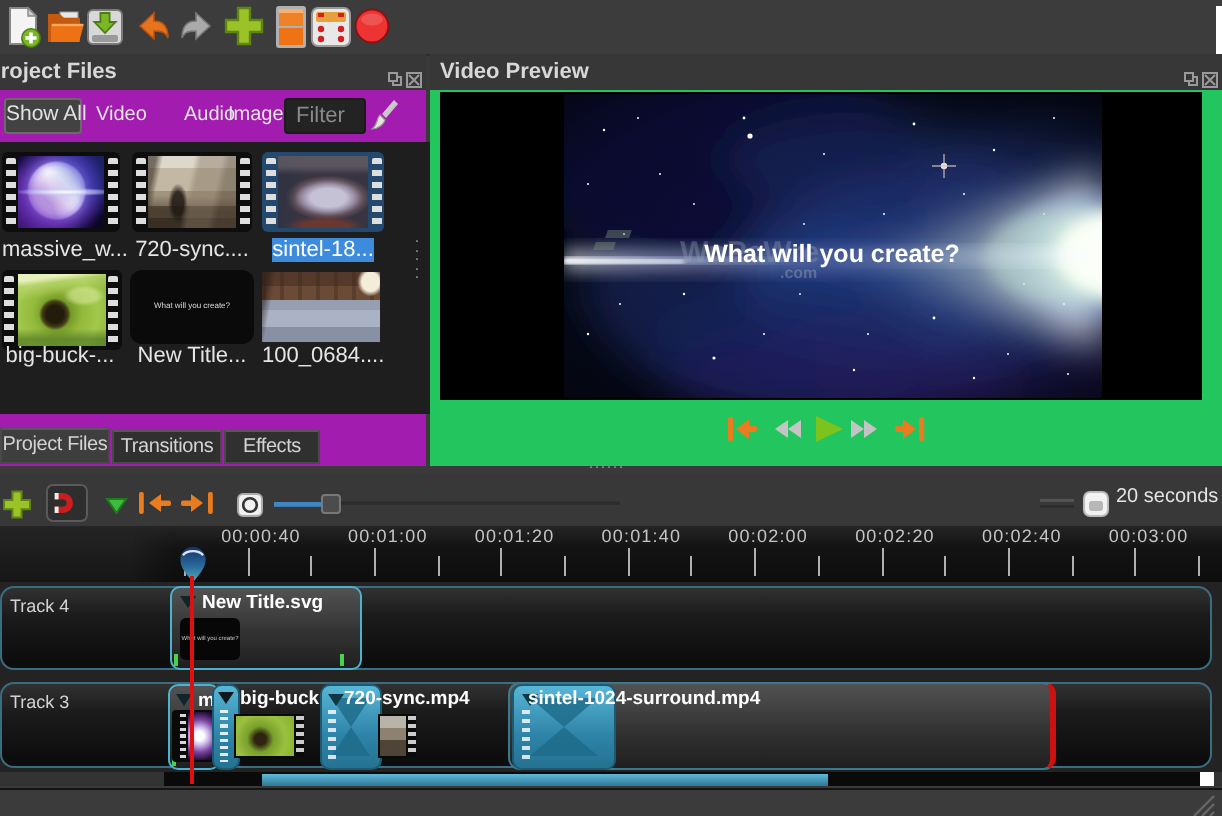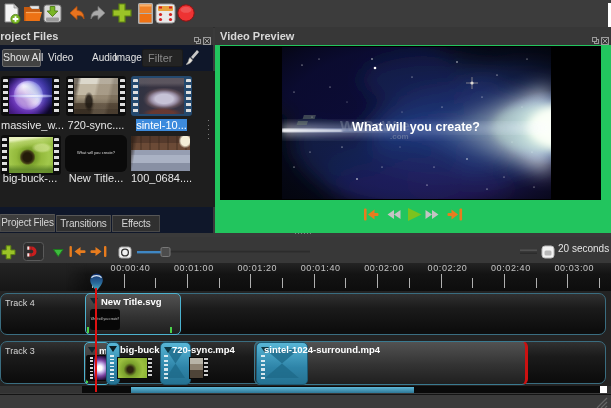--- a/index.html
+++ b/index.html
@@ -1,21 +1,21 @@
 <!DOCTYPE html>
 <html><head><meta charset="utf-8">
 <style>
 html,body{margin:0;padding:0;}
 body{width:611px;height:408px;overflow:hidden;background:#3a3a3a;font-family:"Liberation Sans",sans-serif;position:relative;}
 .abs{position:absolute;}
 #toolbar{left:0;top:0;width:611px;height:27px;background:#3c3c3c;border-bottom:1px solid #2e2e2e;}
 #whitecorner{left:608px;top:3px;width:3px;height:27px;background:#fff;}
 .dtitle{top:27px;height:18px;background:#373737;color:#d8d8d8;font-size:11px;font-weight:bold;line-height:19px;overflow:hidden;white-space:nowrap;}
 .dockbtns{top:31px;width:20px;height:8px;}
-#leftdock{left:0;top:45px;width:213px;height:188px;background:#0f172a;}
+#leftdock{left:0;top:45px;width:213px;height:188px;background:#a21caf;}
 #filterrow{left:0;top:4px;width:213px;height:18px;}
 .fbtn{position:absolute;font-size:10px;white-space:nowrap;color:#e2e2e2;line-height:17px;}
 #showall{left:2px;top:0;width:37px;white-space:nowrap;height:16px;background:#424242;border:1px solid #6a6a6a;border-radius:2px;text-align:center;line-height:15px;}
 #filterbox{left:142px;top:0;width:34px;height:16px;background:#232323;border:1px solid #1a1a1a;border-radius:2px;color:#8a8a8a;font-size:11px;line-height:16px;padding-left:5px;}
 #filesview{left:0;top:26px;width:239px;height:136px;background:#1e1e1e;}
 .film{position:absolute;background:#0d0d0d;border-radius:3px;height:40px;}
 .film.sel{background:#24496e;}
 .holes{position:absolute;top:3px;bottom:3px;width:5px;background-image:repeating-linear-gradient(to bottom,#dedede 0px,#dedede 3.2px,transparent 3.2px,transparent 6px);border-radius:1px;}
 .holes.l{left:1.5px;}
 .holes.r{right:1.5px;}
@@ -152,21 +152,21 @@
         <div class="holes r"></div>
     </div>
     <div class="film sel" style="left:131px;top:5px;width:61px;">
       <div class="inner" style="background:radial-gradient(ellipse 52% 34% at 56% 58%,#c6c2d6 0 38%,#9a8fa6 56%,#60505a 74%,#383442 92%),#262b38;"></div>
       <div class="inner" style="background:linear-gradient(rgba(120,112,118,.55) 0 14%,transparent 26% 66%,transparent 66%),radial-gradient(ellipse 58% 22% at 52% 99%,rgba(125,58,42,.7) 0 45%,transparent 75%),linear-gradient(100deg,rgba(45,50,66,.6) 0 14%,transparent 26%);"></div>
       <div class="holes l"></div>
         <div class="holes r"></div>
     </div>
     <div class="flabel" style="left:1px;top:48px;width:59px;">massive_w...</div>
     <div class="flabel" style="left:66px;top:48px;width:60px;">720-sync....</div>
-    <div class="flabel" style="left:136px;top:48px;width:51px;background:#3d8bdd;color:#fff;">sintel-10...</div>
+    <div class="flabel" style="left:136px;top:48px;width:51px;background:#3d8bdd;color:#fff;">sintel-18...</div>
 
     <div class="film" style="left:0.5px;top:64px;width:60px;">
       <div class="inner" style="background:radial-gradient(circle 8px at 42% 56%,#241c0a 0 55%,rgba(60,46,20,.85) 80%,transparent 100%),radial-gradient(circle at 45% 55%,#6e9424 0 18%,#94ba3c 40%,#a2c84c 65%,#88b232 100%),#94ba3c;"></div>
       <div class="inner" style="background:linear-gradient(172deg,rgba(240,246,200,.9) 0 9%,rgba(205,225,140,.5) 16%,transparent 32%),linear-gradient(0deg,rgba(60,100,26,.55) 0 10%,transparent 24%),radial-gradient(ellipse 30% 18% at 75% 30%,rgba(225,238,170,.5) 0 50%,transparent 80%);"></div>
       <div class="holes l"></div>
         <div class="holes r"></div>
     </div>
     <div style="position:absolute;left:65px;top:64px;width:62px;height:37px;background:#0a0a0a;border-radius:6px;">
       <div style="position:absolute;left:0;right:0;top:15px;text-align:center;font-size:4px;color:#ddd;">What will you create?</div>
     </div>

